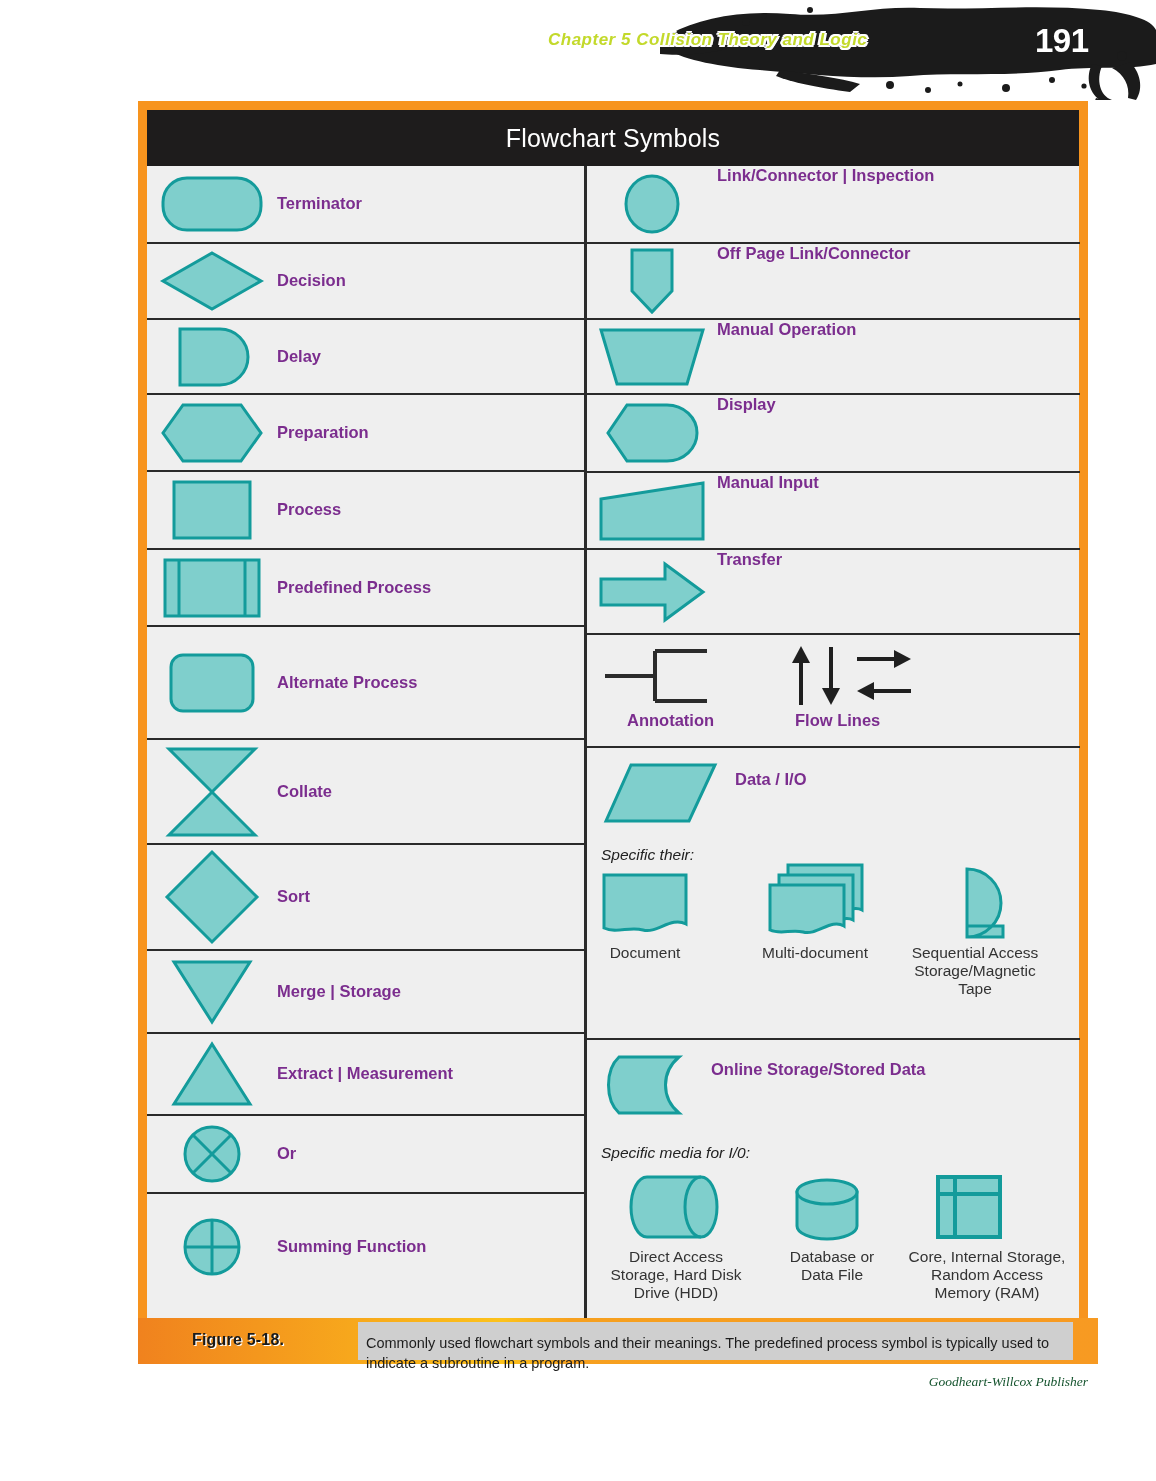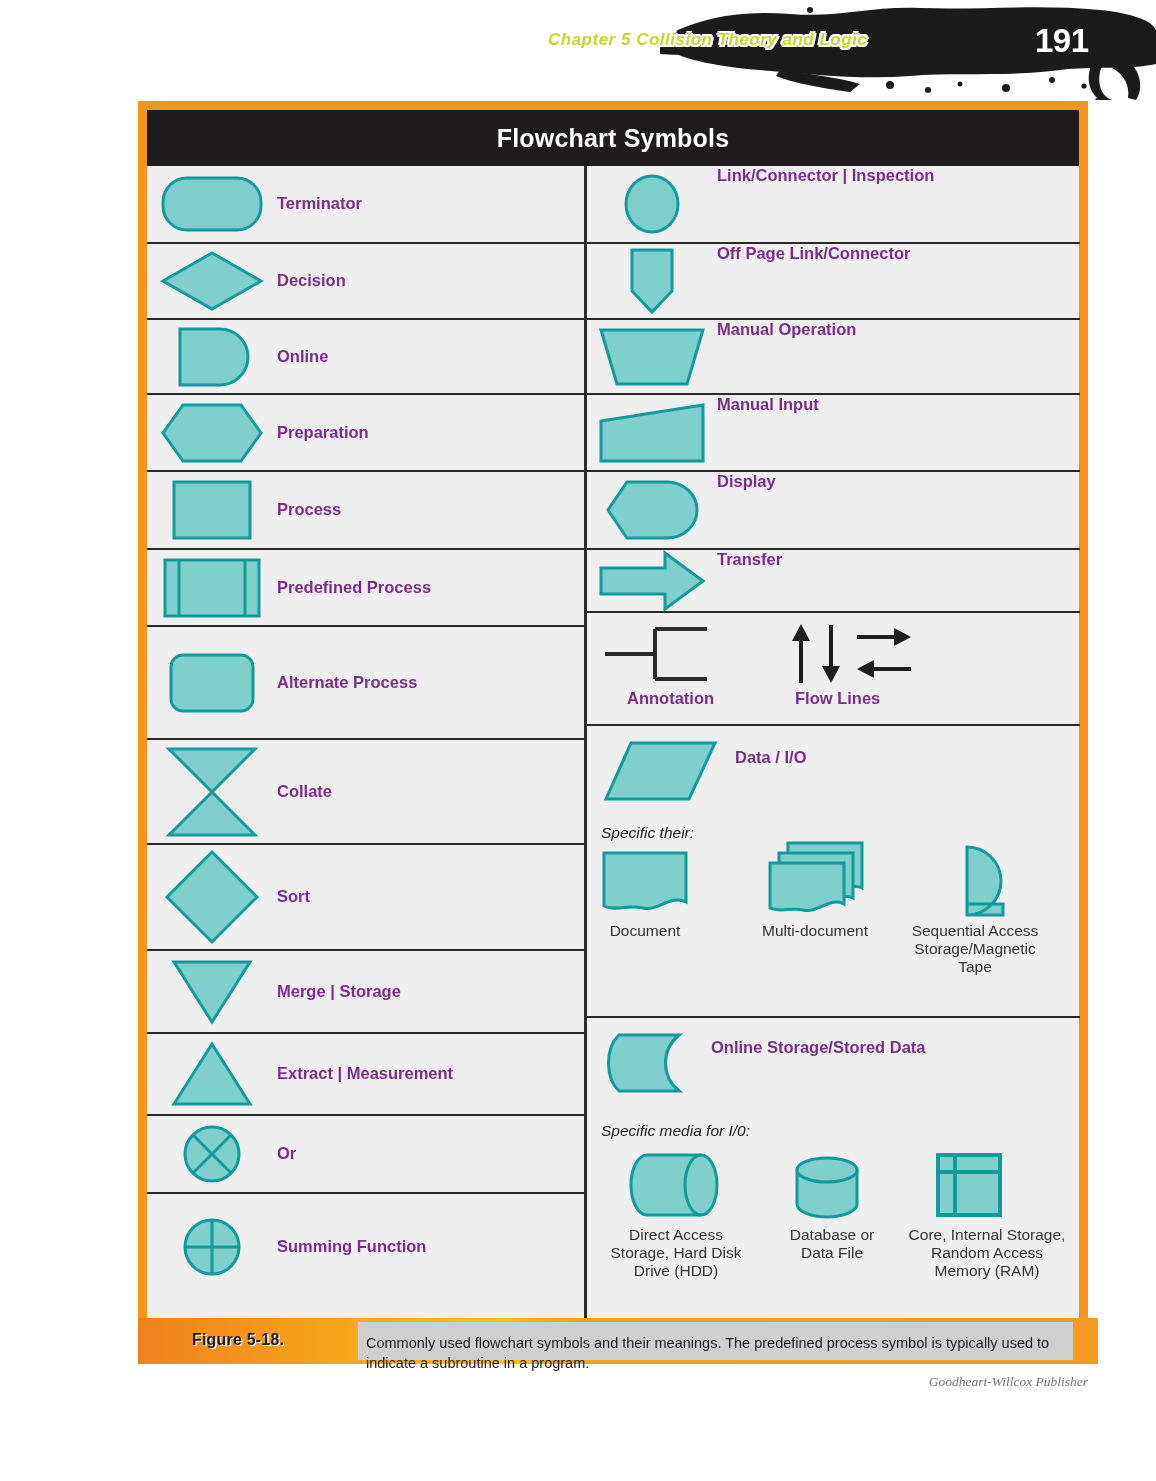--- a/index.html
+++ b/index.html
@@ -23,21 +23,21 @@
   .page-num{position:absolute;left:1035px;top:22px;font-size:33px;font-weight:bold;
       color:#ffffff;z-index:4;letter-spacing:-.5px;}
 
   
   .fig{position:absolute;left:138px;top:101px;width:950px;height:1255px;
        background:#F7941E;box-sizing:border-box;padding:9px;}
   .fig-inner{width:100%;height:100%;background:#ececec;position:relative;box-sizing:border-box;}
 
   .fig-title{height:56px;background:#1e1c1c;color:#fff;
       display:flex;align-items:center;justify-content:center;
-      font-size:25px;font-weight:bold;letter-spacing:.2px;}
+      font-size:25px;font-weight:normal;letter-spacing:.2px;}
 
   .grid{position:relative;height:1174px;background:#efefef;}
 
   
   .vdiv{position:absolute;left:437px;top:0;width:3px;height:1174px;background:#2a2a2a;}
 
   .col-left{position:absolute;left:0;top:0;width:437px;height:1174px;}
   .col-right{position:absolute;left:440px;top:0;width:493px;height:1174px;}
 
   .row{position:relative;border-bottom:2px solid #2a2a2a;box-sizing:border-box;
@@ -57,21 +57,21 @@
 
   
   .cap{position:absolute;left:138px;top:1318px;width:960px;height:46px;
       background:linear-gradient(to right,#f0821e 0%,#fcc21b 38%,#f6a01f 45%,#f79a22 100%);}
   .cap-num{position:absolute;left:54px;top:13px;font-size:16px;font-weight:bold;color:#1a1a1a;
       text-shadow:1.3px 1.3px 0 #ffffff;letter-spacing:.2px;}
   .cap-box{position:absolute;left:220px;top:4px;width:715px;height:38px;background:#cfcfcf;
       box-sizing:border-box;padding:12px 8px;}
   .cap-txt{font-size:14.5px;color:#1d1d1d;line-height:1.35;}
   .credit{position:absolute;left:0;top:1374px;width:1088px;text-align:right;
-      font-size:13.5px;font-style:italic;color:#737373;font-family:"Liberation Serif",serif;}
+      font-size:13.5px;font-style:italic;color:#14532d;font-family:"Liberation Serif",serif;}
 
   svg{overflow:visible;}
 </style>
 </head>
 <body>
 
 <div class="header">
   <div class="splat">
     <svg width="496" height="100" viewBox="0 0 496 100">
       <g fill="#1b1b1b">
@@ -128,21 +128,21 @@
         </div>
         <div class="celllabel">Decision</div>
       </div>
 
       <div class="row" style="height:75px">
         <div class="cellshape">
           <svg width="76" height="62">
                 <path d="M6,3 L46,3 A28,28 0 0 1 46,59 L6,59 Z" fill="#7FCFCC" stroke="#139B9B" stroke-width="3"></path>
               </svg>
         </div>
-        <div class="celllabel">Online</div>
+        <div class="celllabel">Delay</div>
       </div>
 
       <div class="row" style="height:77px">
         <div class="cellshape">
           <svg width="104" height="62">
                 <polygon points="23,3 81,3 101,31 81,59 23,59 3,31" fill="#7FCFCC" stroke="#139B9B" stroke-width="3"></polygon>
               </svg>
         </div>
         <div class="celllabel">Preparation</div>
       </div>
@@ -258,39 +258,39 @@
 
       <div class="rrow simple" style="height:75px">
         <div class="cellshape">
           <svg width="110" height="60">
                 <polygon points="4,3 106,3 90,57 20,57" fill="#7FCFCC" stroke="#139B9B" stroke-width="3"></polygon>
               </svg>
         </div>
         <div class="rlabel">Manual Operation</div>
       </div>
 
+      <div class="rrow simple" style="height:78px">
+        <div class="cellshape">
+          <svg width="94" height="62">
+            <path d="M22,3 L62,3 A30,28 0 0 1 62,59 L22,59 L3,31 Z" fill="#7FCFCC" stroke="#139B9B" stroke-width="3"></path>
+              </svg>
+        </div>
+        <div class="rlabel">Display</div>
+      </div>
+
       <div class="rrow simple" style="height:77px">
         <div class="cellshape">
           <svg width="110" height="62">
                 <polygon points="4,19 106,3 106,59 4,59" fill="#7FCFCC" stroke="#139B9B" stroke-width="3"></polygon>
               </svg>
         </div>
         <div class="rlabel">Manual Input</div>
       </div>
 
-      <div class="rrow simple" style="height:78px">
-        <div class="cellshape">
-          <svg width="94" height="62">
-            <path d="M22,3 L62,3 A30,28 0 0 1 62,59 L22,59 L3,31 Z" fill="#7FCFCC" stroke="#139B9B" stroke-width="3"></path>
-              </svg>
-        </div>
-        <div class="rlabel">Display</div>
-      </div>
-
-      <div class="rrow simple" style="height:63px">
+      <div class="rrow simple" style="height:85px">
         <div class="cellshape">
           <svg width="110" height="62">
             <polygon points="4,18 68,18 68,3 106,31 68,59 68,44 4,44" fill="#7FCFCC" stroke="#139B9B" stroke-width="3"></polygon>
               </svg>
         </div>
         <div class="rlabel">Transfer</div>
       </div>
 
       <div class="rrow" style="height:113px">
         <div style="position:absolute;left:14px;top:10px">

